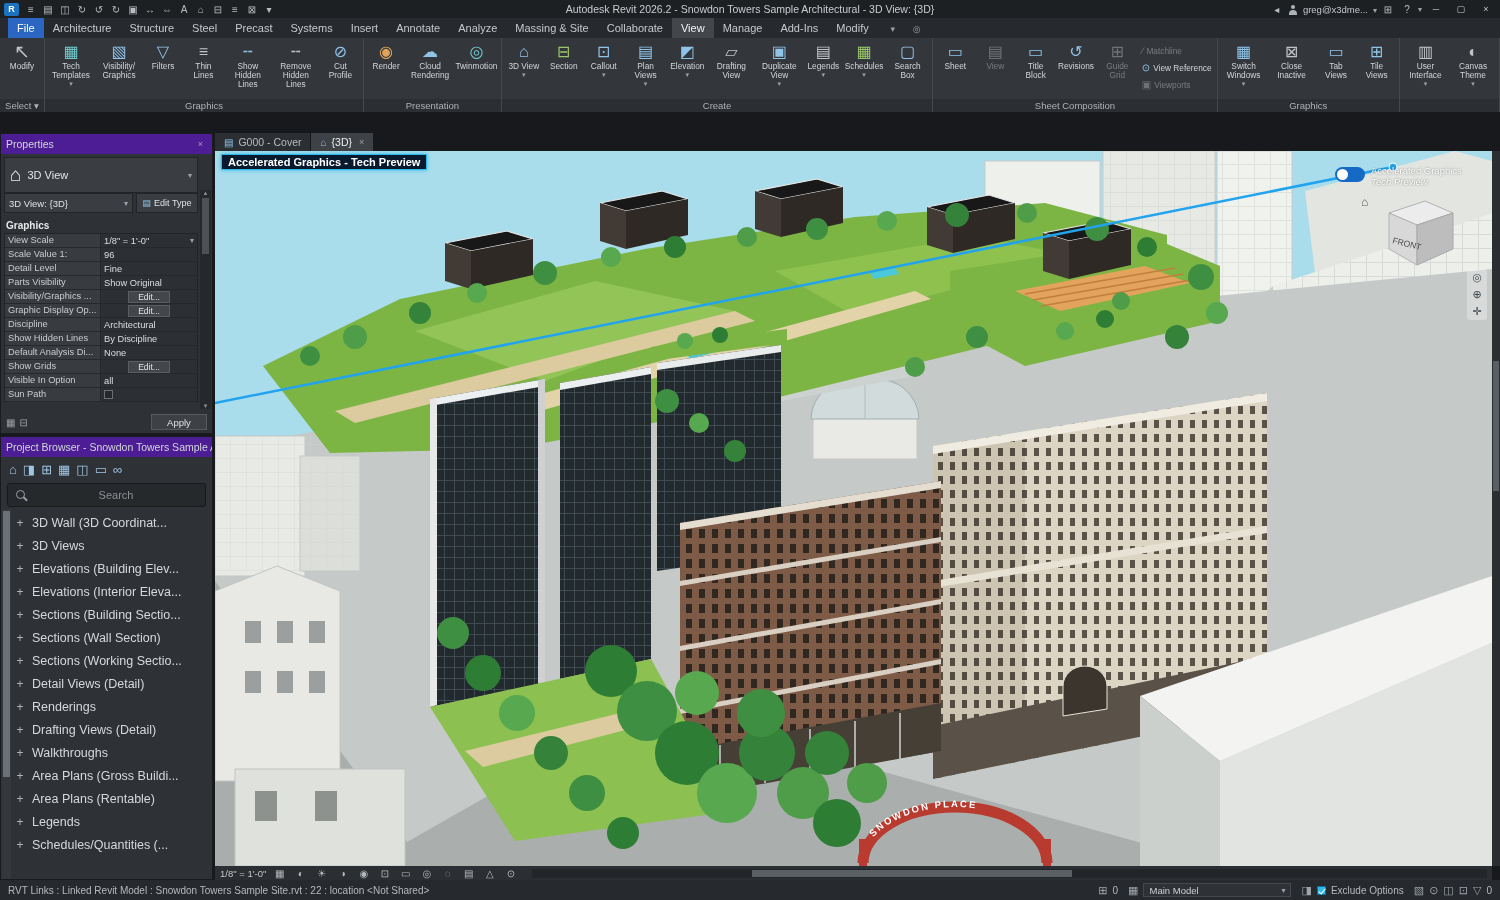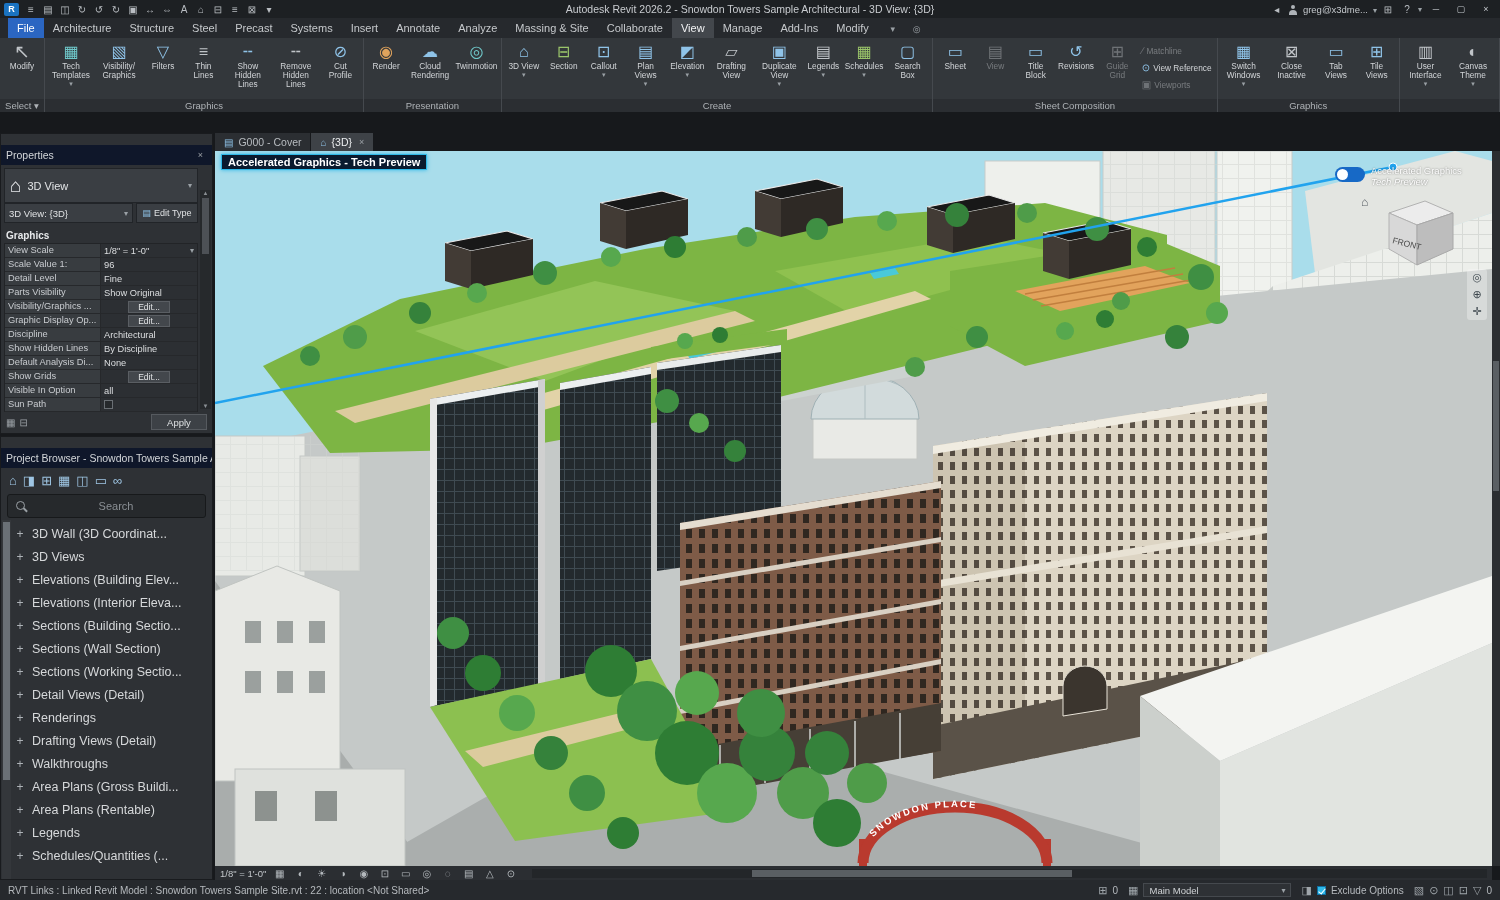--- a/index.html
+++ b/index.html
@@ -34,21 +34,21 @@
   .drop { font-size:7px; color:#9aa0a5; line-height:7px; }
   .rstack { display:flex; flex-direction:column; padding-top:4px; gap:2px; }
   .rsmall { display:flex; align-items:center; gap:3px; height:15px; font-size:8.3px; color:#d2d5d8; padding:0 3px; white-space:nowrap; }
   .rsmall .ric { font-size:10px; height:12px; line-height:12px; }
   .disabled { opacity:.42; }
   .c-teal{color:#6fc7c9}.c-blue{color:#8fc3e8}.c-green{color:#9ac46a}.c-gray{color:#c0c4c8}.c-orange{color:#e0a35c}
   
   .palette { position:absolute; left:0; width:213px; background:#2e3135; border:1px solid #191b1e; display:flex; flex-direction:column; z-index:20; }
   #properties { top:133px; height:301px; }
   #browser { top:436px; height:444px; }
-  .panel-head { height:16px; background:#0f172a; display:flex; align-items:center; padding:10px 5px; font-size:10.5px; color:#d3d6d9; flex:none; white-space:nowrap; overflow:hidden;margin-top:11px; }
+  .panel-head { height:16px; background:#4c1d95; display:flex; align-items:center; padding:10px 5px; font-size:10.5px; color:#d3d6d9; flex:none; white-space:nowrap; overflow:hidden; }
   .phx { margin-left:auto; color:#9ba0a5; font-size:9px; width:13px; text-align:center; flex:none; }
   .typesel { margin:3px 14px 0 3px; height:36px; background:#3a3e43; border:1px solid #212428; display:flex; align-items:center; gap:6px; padding:0 5px; }
   .house { font-size:19px; color:#e4e6e8; }
   .tname { font-size:11px; color:#e2e4e6; }
   .chev { margin-left:auto; color:#9aa0a5; font-size:8px; }
   .selrow { display:flex; gap:3px; margin:0 14px 0 3px; height:20px; }
   .instsel { flex:1; background:#3a3e43; border:1px solid #212428; display:flex; align-items:center; font-size:9.5px; padding:0 4px; color:#dfe1e3; gap:4px; }
   .edittype { width:62px; background:#3a3e43; border:1px solid #212428; display:flex; align-items:center; justify-content:center; gap:3px; font-size:9px; color:#dfe1e3; }
   .pgroup { height:16px; display:flex; align-items:center; font-size:10px; font-weight:bold; color:#e6e8ea; padding:0 5px; margin-top:4px; }
   .pgrid { margin:0 14px 0 3px; border:1px solid #222427; border-bottom:none; }

